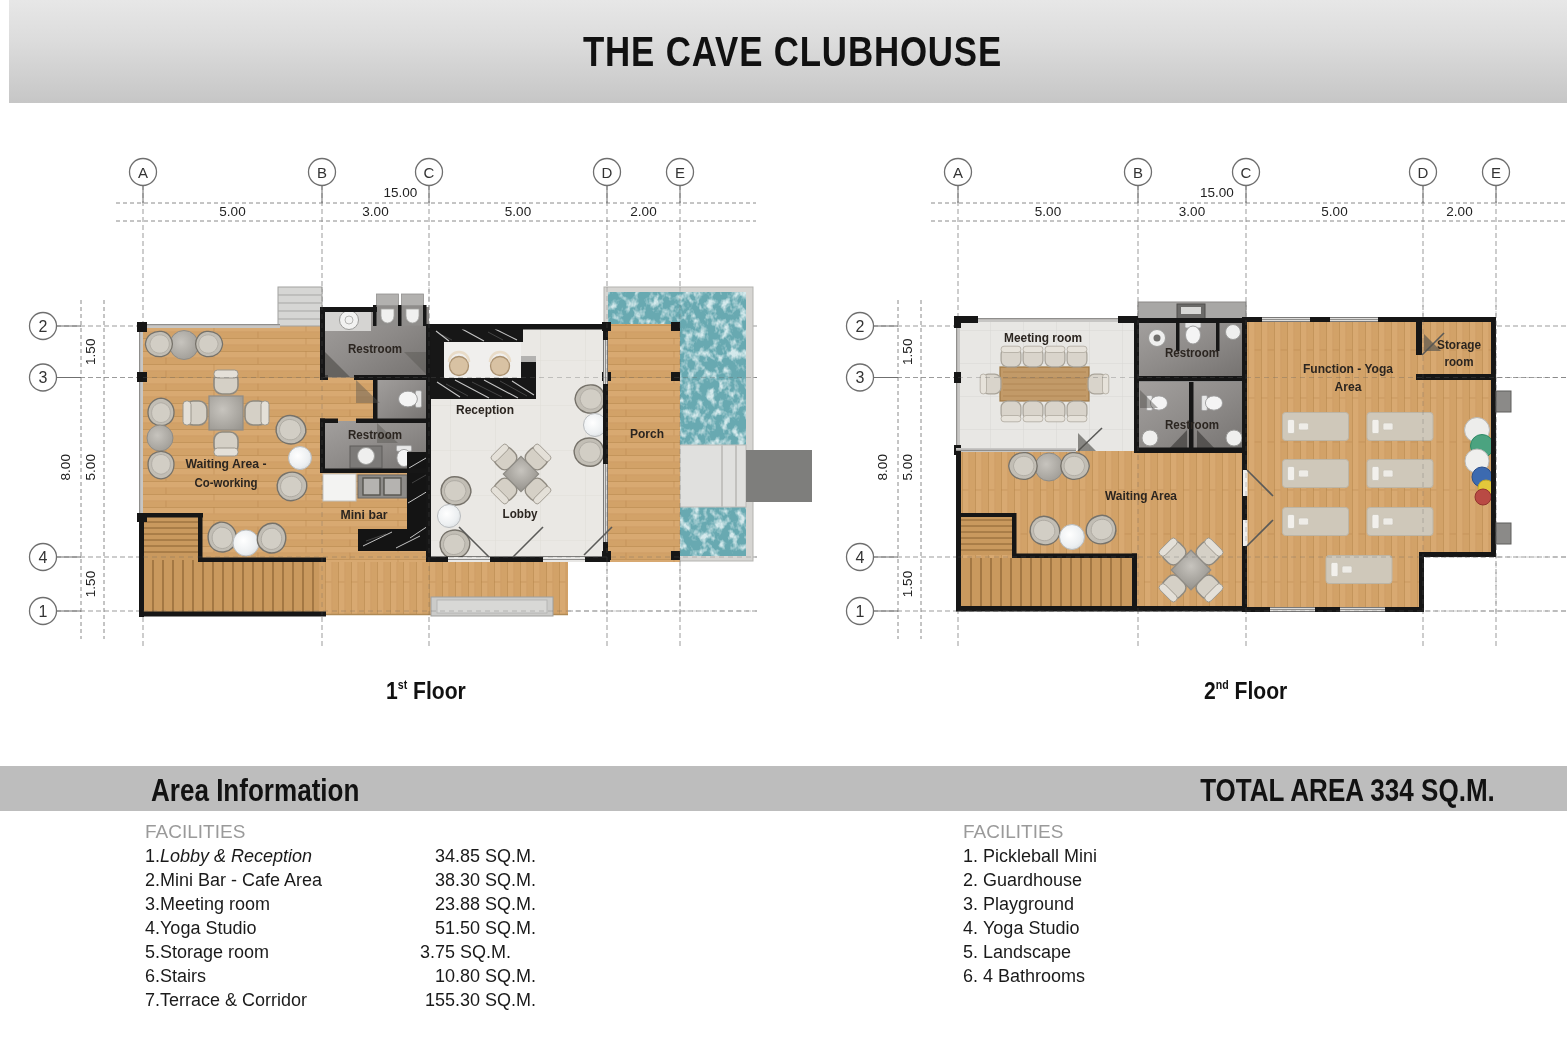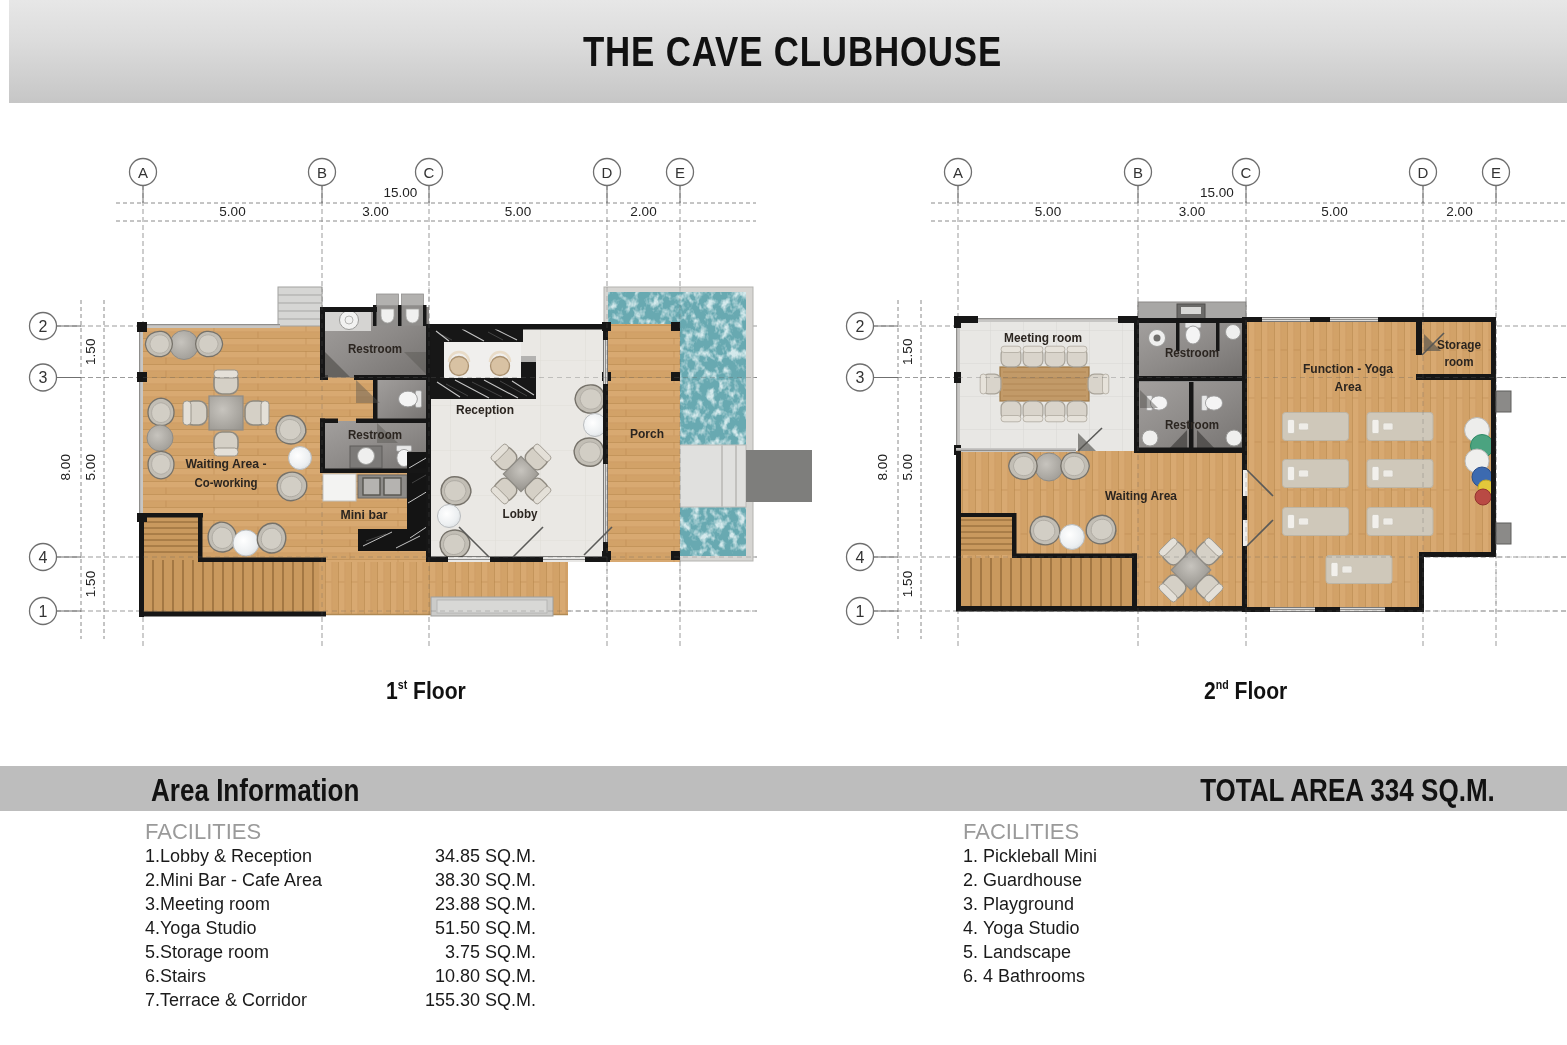--- a/index.html
+++ b/index.html
@@ -10,21 +10,21 @@
        background:linear-gradient(180deg,#e7e7e7 0%,#dcdcdc 40%,#c6c6c6 100%);text-decoration:underline;}
   .hdr h1{margin:0;text-align:center;font-size:42px;line-height:103px;
           letter-spacing:1px;color:#111;font-weight:bold;}
   .hdr h1 span{display:inline-block;transform:scaleX(0.83);}
   .band{left:0;top:766px;width:1567px;height:45px;background:#bdbdbd;}
   .ai{left:151px;top:773px;font-size:31px;font-weight:bold;color:#121212;transform:scaleX(0.84);transform-origin:left center;}
   .ta{right:72px;top:773px;font-size:31px;font-weight:bold;color:#121212;transform:scaleX(0.84);transform-origin:right center;}
   .fl{font-size:24px;font-weight:bold;color:#111;transform:scaleX(0.88);transform-origin:left center;}
   .fl sup{font-size:12px;font-weight:bold;position:relative;top:-1px;}
   .fac{font-size:18px;color:#1a1a1a;line-height:24px;}
-  .fac .ttl{color:#9a9a9a;font-size:22px;}
+  .fac .ttl{color:#9a9a9a;font-size:19px;}
   table.fc{border-collapse:collapse;}
   table.fc td{padding:0;vertical-align:baseline;white-space:nowrap;}
 </style>
 </head>
 <body>
 
 <div class="abs hdr">
     <h1><span>THE CAVE CLUBHOUSE</span></h1>
   </div>
 <svg class="abs" style="left:0;top:0;" width="1567" height="1045" viewBox="0 0 1567 1045">
@@ -800,42 +800,42 @@
 <div class="abs ai">Area Information</div>
 
 <div class="abs ta">TOTAL AREA 334 SQ.M.</div>
 
 <div class="abs fac" style="left:145px;top:820px;">
 <div class="ttl">FACILITIES</div>
 <table class="fc">
 <tbody>
         <tr>
           <td>1.</td>
-          <td style="width:260px;">Lobby &amp; Reception</td>
+          <td style="width:260px;font-style:italic;">Lobby &amp; Reception</td>
           <td style="width:116px;text-align:right;">34.85 SQ.M.</td>
         </tr>
 <tr>
           <td>2.</td>
           <td>Mini Bar - Cafe Area</td>
           <td style="text-align:right;">38.30 SQ.M.</td>
         </tr>
 <tr>
           <td>3.</td>
           <td>Meeting room</td>
           <td style="text-align:right;">23.88 SQ.M.</td>
         </tr>
 <tr>
           <td>4.</td>
           <td>Yoga Studio</td>
           <td style="text-align:right;">51.50 SQ.M.</td>
         </tr>
 <tr>
           <td>5.</td>
           <td>Storage room</td>
-          <td style="text-align:right;">3.75 SQ.M.</td>
+          <td style="">3.75 SQ.M.</td>
         </tr>
 <tr>
           <td>6.</td>
           <td>Stairs</td>
           <td style="text-align:right;">10.80 SQ.M.</td>
         </tr>
 <tr>
           <td>7.</td>
           <td>Terrace &amp; Corridor</td>
           <td style="text-align:right;">155.30 SQ.M.</td>

